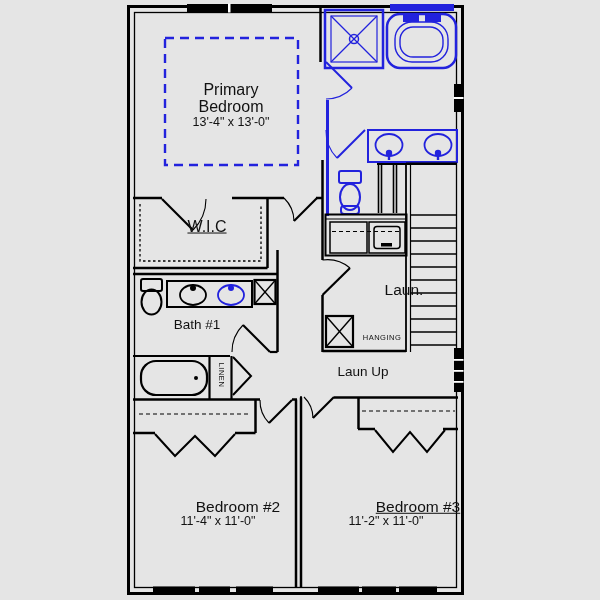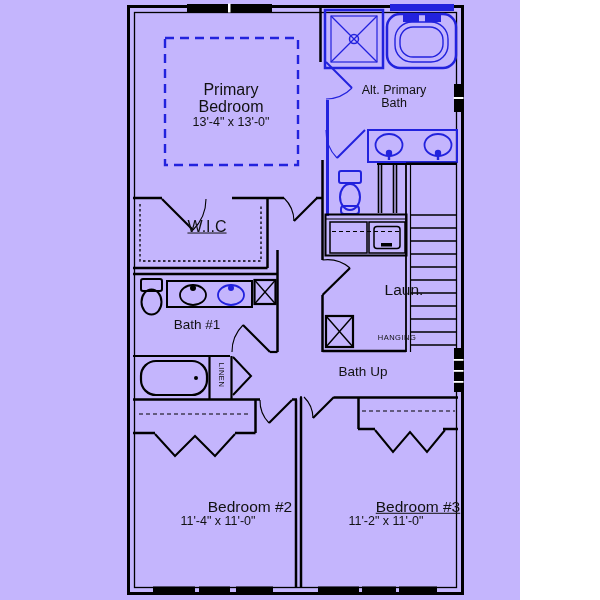--- a/index.html
+++ b/index.html
@@ -1,16 +1,16 @@
 <!DOCTYPE html>
 <html><head>
 <meta charset="utf-8">
 <style>
   html,body{margin:0;padding:0;background:#ffffff;}
-  #plan{position:relative;width:520px;height:600px;background:#c4b5fd;overflow:hidden;
+  #plan{position:relative;width:600px;height:600px;background:#e5e5e5;overflow:hidden;
         font-family:"Liberation Sans", sans-serif;}
   #plan svg{position:absolute;left:0;top:0;}
   .lbl{position:absolute;transform:translate(-50%,-50%);color:#111;text-align:center;
        white-space:pre-line;line-height:1.06;pointer-events:none;}
   .room-name{font-size:15.5px;margin-left:32px;}
   .room-dims{font-size:12.5px;}
   .big-name{font-size:16px;}
   .med-name{font-size:13.5px;}
   .bath-name{font-size:12.5px;}
   .tiny{font-size:7.5px;letter-spacing:0.5px;}
@@ -249,30 +249,28 @@
     <line class="wall" x1="334" y1="397" x2="313" y2="418" stroke-width="2.2"></line>
     <path class="wall" d="M304,397 A30,30 0 0 1 313,418" stroke-width="1.1"></path>
   </g>
 
 </svg>
 
   <div class="lbl big-name" style="left:231px;top:99px;">Primary
 Bedroom</div>
   <div class="lbl room-dims" style="left:231px;top:123px;">13'-4" x 13'-0"</div>
 
-  <div class="lbl bath-name" style="left:394px;top:97px;">Alt. Primary
-Bath</div>
 
   <div class="lbl big-name" style="left:207px;top:227px;text-decoration:underline;">W.I.C</div>
   <div class="lbl med-name" style="left:197px;top:325px;">Bath #1</div>
 
   <div class="lbl room-name" style="left:372px;top:290px;">Laun.</div>
-  <div class="lbl tiny" style="left:397px;top:338px;">HANGING</div>
-
-  <div class="lbl med-name" style="left:363px;top:372px;">Bath Up</div>
+  <div class="lbl tiny" style="left:382px;top:338px;">HANGING</div>
+
+  <div class="lbl med-name" style="left:363px;top:372px;">Laun Up</div>
   <div class="lbl tiny vert" style="left:221px;top:375px;">LINEN</div>
 
-  <div class="lbl room-name" style="left:218px;top:507px;">Bedroom #2</div>
+  <div class="lbl room-name" style="left:206px;top:507px;">Bedroom #2</div>
   <div class="lbl room-dims" style="left:218px;top:522px;">11'-4" x 11'-0"</div>
 
   <div class="lbl room-name" style="left:386px;top:507px;text-decoration:underline;">Bedroom #3</div>
   <div class="lbl room-dims" style="left:386px;top:522px;">11'-2" x 11'-0"</div>
 </div>
 
 </body></html>

